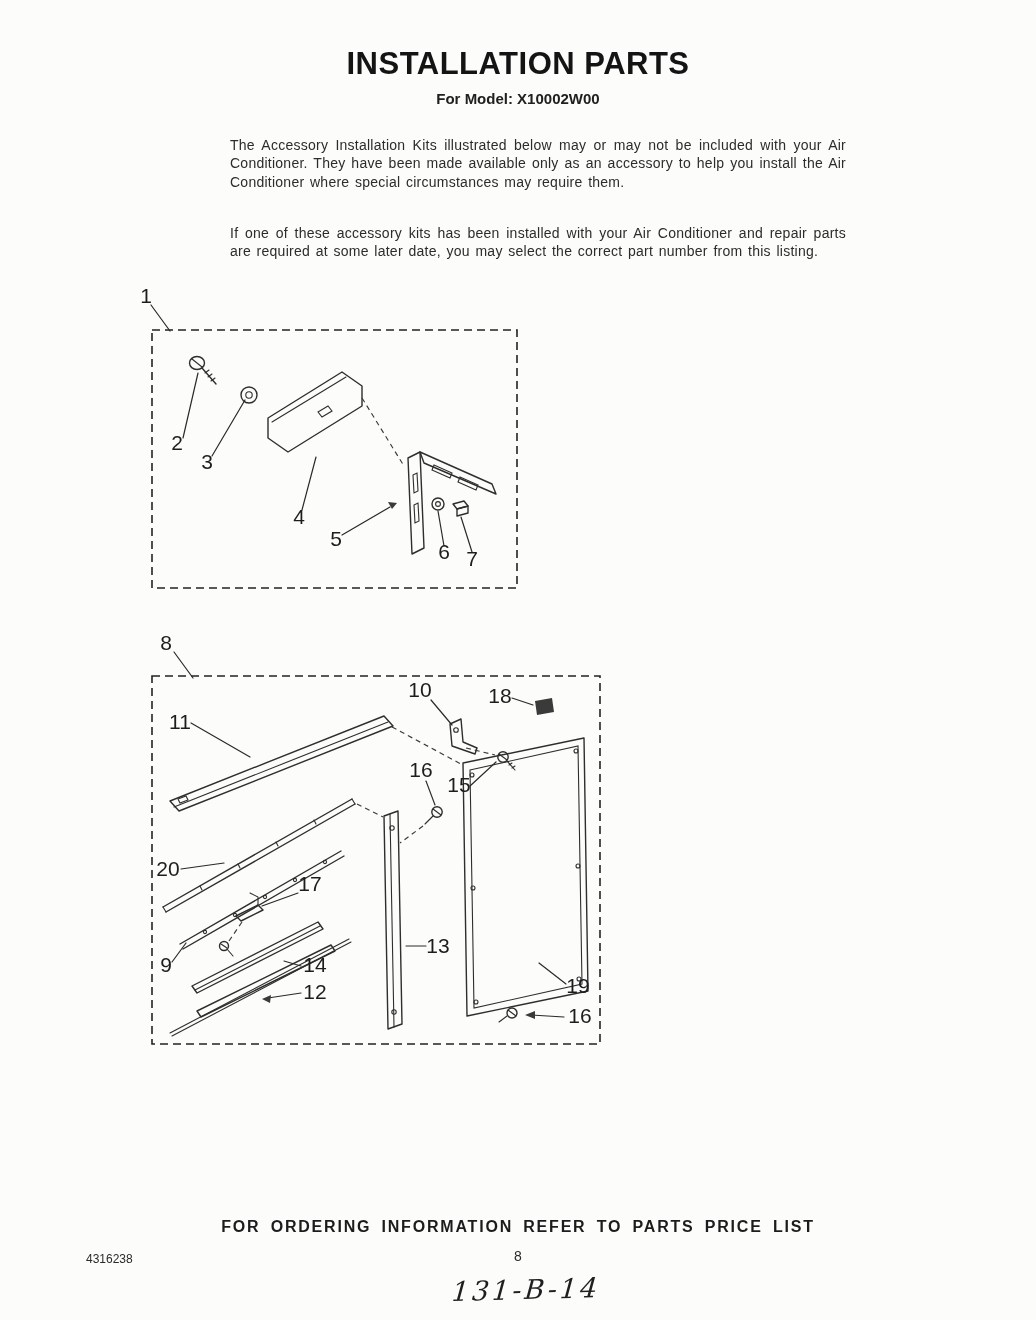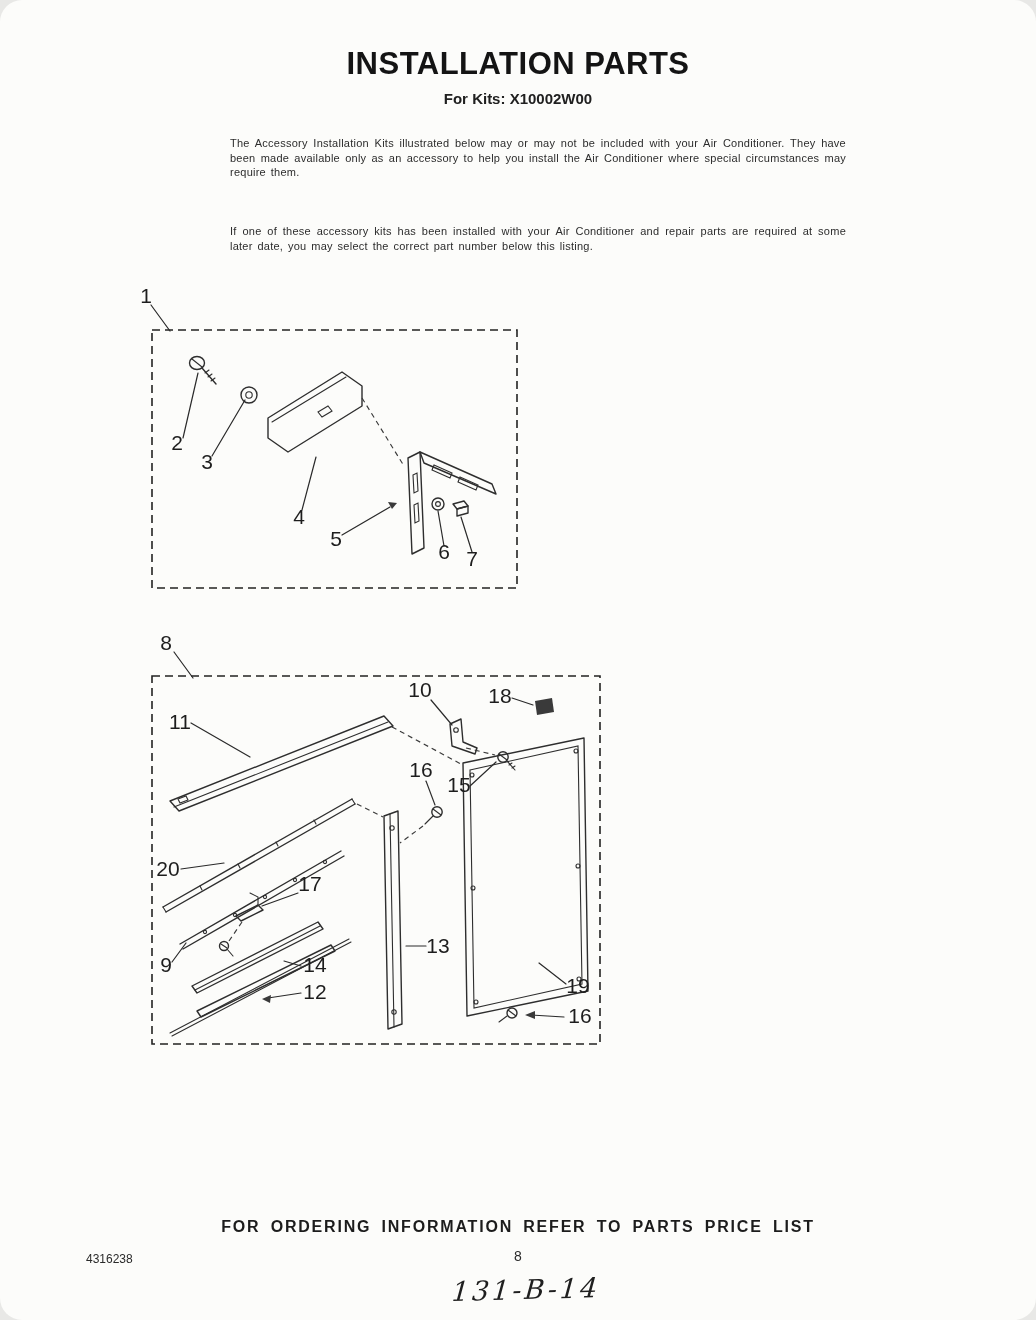--- a/index.html
+++ b/index.html
@@ -4,35 +4,34 @@
 <style>
   html,body{margin:0;padding:0;background:#e8e8e6;}
   .page{
     position:relative;
     width:1036px;height:1320px;
     margin:0 auto;
     background:#fcfcfa;
     font-family:"Liberation Sans",sans-serif;
     color:#262626;
     overflow:hidden;
-    border-radius:22px;
   }
   .title{
     position:absolute;top:46px;left:0;width:100%;
     text-align:center;margin:0;
     font-size:31px;font-weight:700;letter-spacing:.5px;color:#141414;
   }
   .subtitle{
     position:absolute;top:90px;left:0;width:100%;
     text-align:center;
     font-size:15px;font-weight:700;color:#202020;
   }
   .para{
     position:absolute;left:230px;width:616px;margin:0;
-    font-size:11px;line-height:1.32;letter-spacing:.25px;word-spacing:1.5px;
+    font-size:14px;line-height:1.32;letter-spacing:.25px;word-spacing:1.5px;
     text-align:justify;color:#2c2c2c;
   }
   .p1{top:136px;}
   .p2{top:224px;}
   .art{position:absolute;top:0;left:0;pointer-events:none;}
   .art .ln{fill:none;stroke:#2e2e2e;stroke-width:1.4;stroke-linecap:round;stroke-linejoin:round;}
   .art .thin{fill:none;stroke:#2e2e2e;stroke-width:1.1;stroke-linecap:round;}
   .art .dashbox{fill:none;stroke:#222;stroke-width:1.6;stroke-dasharray:8 5;}
   .art .dash{fill:none;stroke:#3a3a3a;stroke-width:1.15;stroke-dasharray:5 4;}
   .art .lead{fill:none;stroke:#2a2a2a;stroke-width:1.2;stroke-linecap:round;}
@@ -60,24 +59,24 @@
     font-size:27px;letter-spacing:3px;color:#1f1f1f;
     transform:rotate(-1.5deg) skewX(-6deg);
   }
 </style>
 </head>
 <body>
 
 <div class="page">
 
   <h1 class="title">INSTALLATION PARTS</h1>
-  <div class="subtitle">For Kits: X10002W00</div>
+  <div class="subtitle">For Model: X10002W00</div>
 
   <p class="para p1">The Accessory Installation Kits illustrated below may or may not be included with your Air Conditioner. They have been made available only as an accessory to help you install the Air Conditioner where special circumstances may require them.</p>
-  <p class="para p2">If one of these accessory kits has been installed with your Air Conditioner and repair parts are required at some later date, you may select the correct part number below this listing.</p>
+  <p class="para p2">If one of these accessory kits has been installed with your Air Conditioner and repair parts are required at some later date, you may select the correct part number from this listing.</p>
 
   <svg class="art" width="1036" height="1320" viewBox="0 0 1036 1320">
 
     <g>
       <rect class="dashbox" x="152" y="330" width="365" height="258"></rect>
       <line class="lead" x1="151" y1="305" x2="170" y2="331"></line>
       <text class="callout" x="146" y="303">1</text>
 
       <g>
         <ellipse class="ln" cx="197" cy="363" rx="7.5" ry="6.5"></ellipse>

